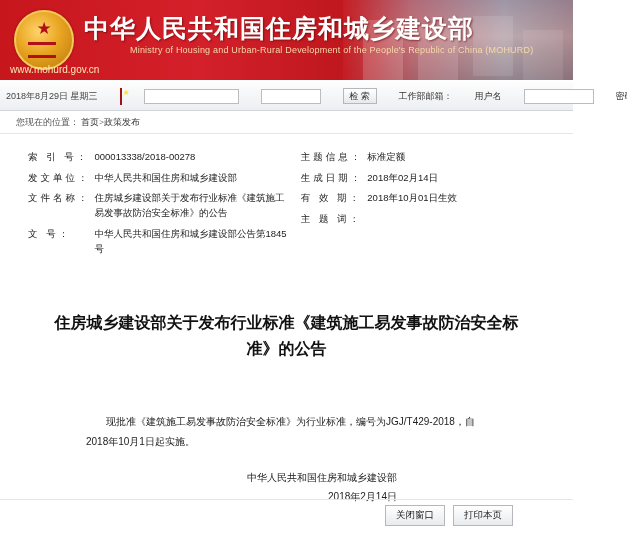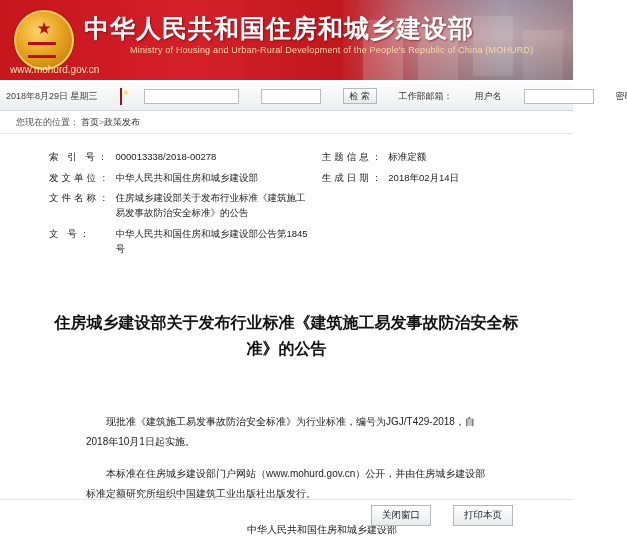--- a/index.html
+++ b/index.html
@@ -195,21 +195,20 @@
   
   .doc {
     padding: 10px 24px 0 24px;
   }
   .meta-table {
     width: 100%;
     border-collapse: collapse;
     font-size: 9.5px;
     color: #222;
     table-layout: fixed;
-    margin-left: 21px;
   }
   .meta-table td {
     padding: 3px 2px;
     vertical-align: top;
     line-height: 1.55;
   }
   .mk { width: 62px; color: #222; letter-spacing: 3px; white-space: nowrap; }
   .mv { color: #222; }
   .col-left { width: 52%; }
   .col-right { width: 48%; }
@@ -248,21 +247,21 @@
   }
 
   
   .footer {
     position: absolute;
     left: 0;
     right: 0;
     bottom: 10px;
     display: flex;
     justify-content: flex-end;
-    gap: 22px;
+    gap: 8px;
     padding-right: 60px;
   }
   .ft-btn {
     border: 1px solid #b4b8bd;
     background: linear-gradient(180deg,#ffffff 0%, #e8ebee 100%);
     font-size: 9.5px;
     padding: 3px 10px;
     cursor: pointer;
     color: #222;
   }
@@ -342,34 +341,41 @@
           <table style="width:100%;border-collapse:collapse;">
             <tbody>
                   <tr>
               <td class="mk">主题信息：</td>
               <td class="mv">标准定额</td>
             </tr>
             <tr>
               <td class="mk">生成日期：</td>
               <td class="mv">2018年02月14日</td>
             </tr>
+            <tr>
+              <td class="mk">有 效 期：</td>
+              <td class="mv">2018年10月01日生效</td>
+            </tr>
+            <tr>
+              <td class="mk">主 题 词：</td>
+              <td class="mv"></td>
+            </tr>
           </tbody>
               </table>
         </td>
       </tr>
     </tbody>
       </table>
 
     <div class="title-block">
       <div class="doc-title">住房城乡建设部关于发布行业标准《建筑施工易发事故防治安全标准》的公告</div>
     </div>
 
     <div class="body-block">
       <p>现批准《建筑施工易发事故防治安全标准》为行业标准，编号为JGJ/T429-2018，自2018年10月1日起实施。</p>
-      <p>本标准在住房城乡建设部门户网站（www.mohurd.gov.cn）公开，并由住房城乡建设部标准定额研究所组织中国建筑工业出版社出版发行。</p>
       <div class="sign-block">
         <div>中华人民共和国住房和城乡建设部</div>
         <div>2018年2月14日</div>
       </div>
     </div>
   </div>
 
   <div class="footer-rule"></div>
   <div class="footer">
     <div class="ft-btn">关闭窗口</div>

